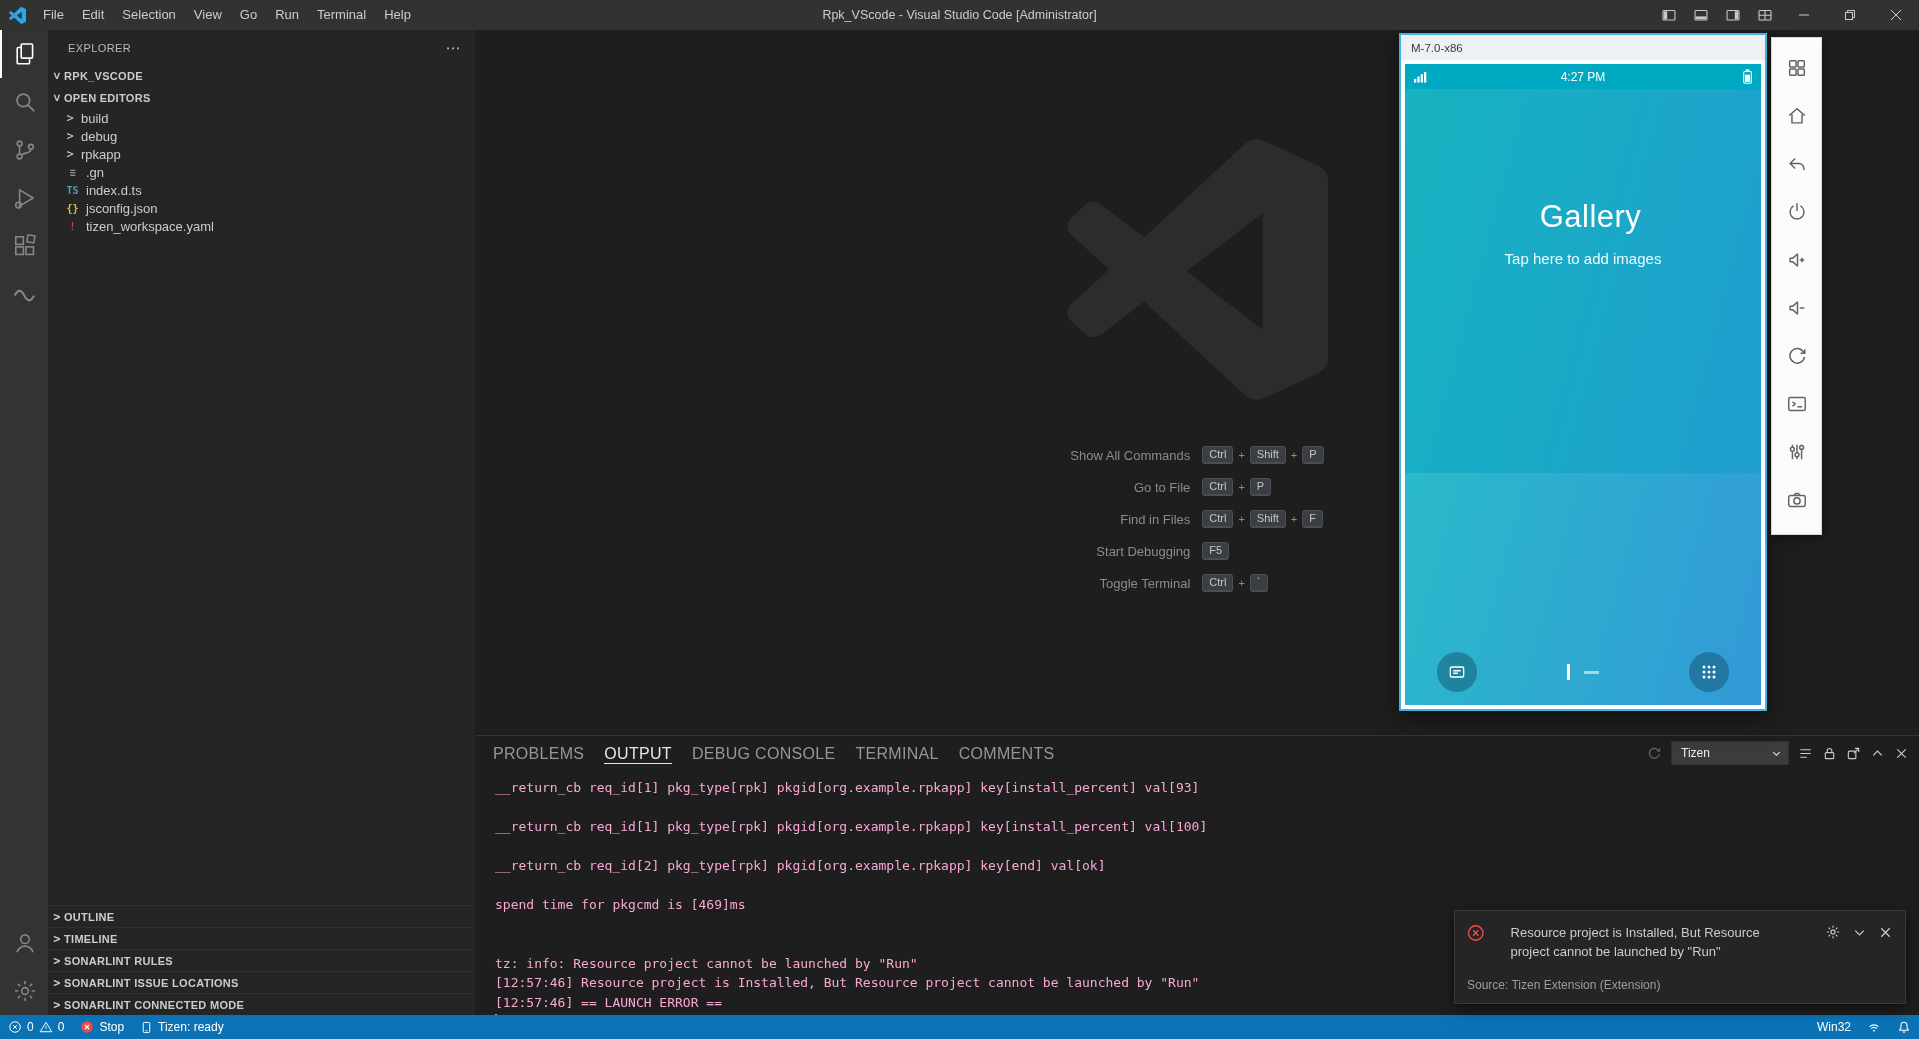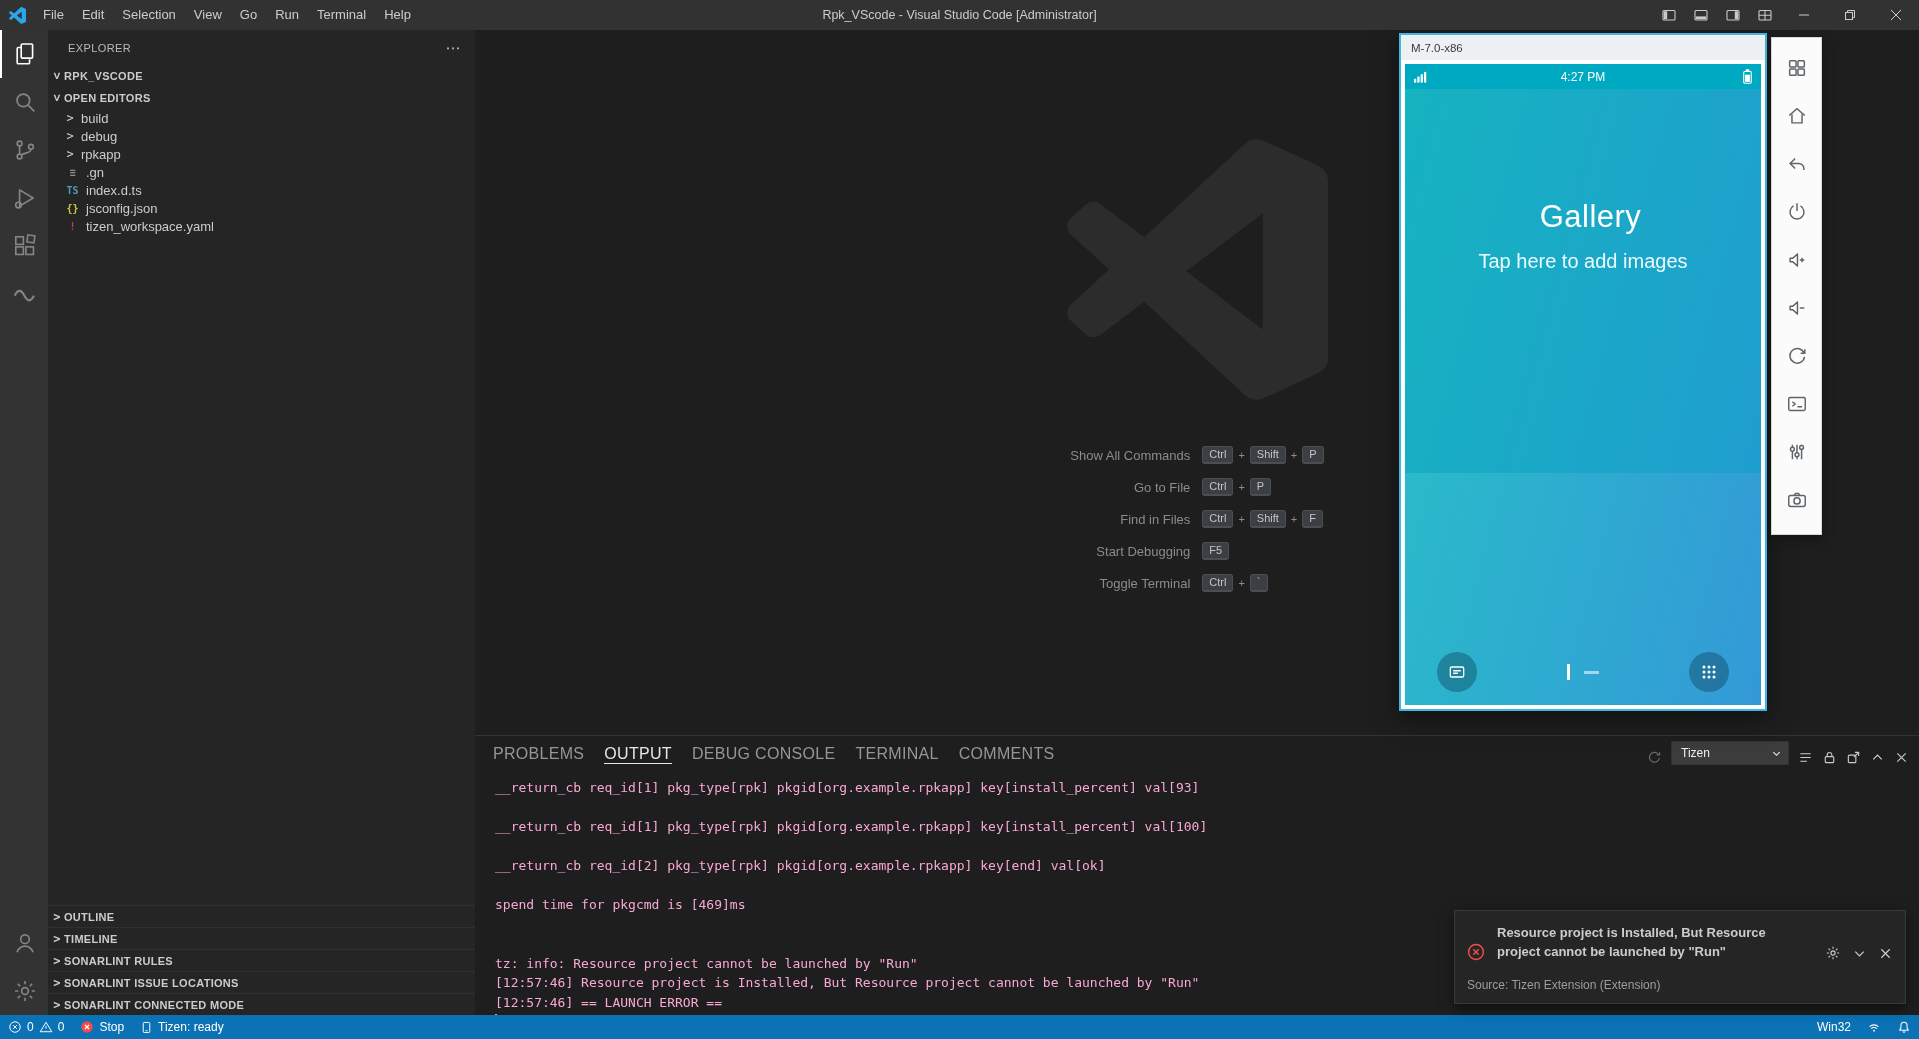--- a/index.html
+++ b/index.html
@@ -49,21 +49,21 @@
   kbd { font-family:"Liberation Sans",sans-serif; background:#3b3e43; border:1px solid #4b4e53;
     border-bottom-width:2px; border-radius:3px; padding:1px 6px 2px; font-size:11px; color:#c5c5c5; }
   .plus { color:#8b8b8b; font-size:11px; }
 
   
   .panel { height:280px; border-top:1px solid #333333; display:flex; flex-direction:column; position:relative; }
   .panel-tabs { height:35px; display:flex; align-items:center; padding-left:8px; flex:none; }
   .ptab { font-size:16px; color:#969696; padding:0 10px; height:100%; display:flex; align-items:center; position:relative; letter-spacing:.3px;text-align:center; }
   .ptab.active { color:#e7e7e7; }
   .ptab.active::after { content:""; position:absolute; left:10px; right:10px; bottom:7px; border-bottom:1px solid #e7e7e7; }
-  .panel-actions { position:absolute; right:10px; top:5px; display:flex; align-items:flex-end; gap:9px; color:#cccccc; }
+  .panel-actions { position:absolute; right:10px; top:5px; display:flex; align-items:center; gap:9px; color:#cccccc; }
   .dim { color:#6a6a6a; }
   .chan-select { width:118px; height:24px; background:#3c3c3c; border:1px solid #323232; color:#f0f0f0;
     font-size:12px; display:flex; align-items:center; justify-content:space-between; padding:0 6px 0 9px; }
   .panel-output { flex:1; padding:7px 0 0 20px; font-family:"DejaVu Sans Mono",monospace; font-size:13px;
     line-height:19.5px; color:#f9a8d4; overflow:hidden; }
   .out-line { min-height:19.5px; white-space:pre; }
   .caret { display:inline-block; width:2px; height:15px; background:#aeafad; vertical-align:text-bottom; }
 
   
   .statusbar { height:24px; background:var(--statusbar-bg,#0b72b5); display:flex; align-items:center;
@@ -79,38 +79,38 @@
   .emu-screen { position:absolute; top:29px; left:4px; right:4px; bottom:4px; overflow:hidden;
     display:flex; flex-direction:column; }
   .ph-status { height:25px; background:var(--phone-statusbar,#00a9c2); display:flex; align-items:center;
     color:#ffffff; padding:0 9px; position:relative; flex:none; }
   .ph-time { position:absolute; left:50%; transform:translateX(-50%); font-size:12px; }
   .ph-batt { margin-left:auto; }
   .ph-area1 { height:384px; flex:none; background:linear-gradient(105deg,#16b3c0,#1f9ecf);
     display:flex; flex-direction:column; align-items:center; }
   .ph-area2 { flex:1; background:linear-gradient(105deg,#2abaca,#3399d7); }
   .ph-title { margin-top:110px; font-size:31px; font-weight:300; color:#ffffff; letter-spacing:.5px;margin-left:15px; }
-  .ph-sub { margin-top:15px; font-size:20px; font-weight:300; color:#eafcff; }
+  .ph-sub { margin-top:15px; font-size:15px; font-weight:300; color:#eafcff; }
   .ph-nav { position:absolute; left:0; right:0; bottom:13px; display:flex; align-items:center; padding:0 32px; }
   .ph-btn { width:40px; height:40px; border-radius:50%; background:rgba(9,58,80,.38); display:flex;
     align-items:center; justify-content:center; color:#ffffff; }
   .ph-ind { flex:1; display:flex; align-items:center; justify-content:center; gap:14px; }
   .ph-bar { width:3px; height:16px; background:#ffffff; }
   .ph-dash { width:15px; height:3px; background:rgba(255,255,255,.55); }
 
   
   .emu-toolbar { position:absolute; left:1771px; top:37px; width:51px; height:498px; background:#fbfbfb;
     border:1px solid #d7d7d7; box-shadow:2px 4px 10px rgba(0,0,0,.35); z-index:5; display:flex;
     flex-direction:column; align-items:center; padding-top:10px; gap:8px; }
   .tool-btn { width:38px; height:40px; display:flex; align-items:center; justify-content:center; color:#5f6468; }
 
   
   .toast { position:absolute; right:13px; bottom:35px; width:452px; background:#252526;
     border:1px solid #3a3a3b; box-shadow:0 4px 12px rgba(0,0,0,.55); z-index:30; padding:13px 12px 11px; font-size:13px; }
-  .toast-row { display:flex; gap:12px; align-items:flex-end;font-weight:bold; }
+  .toast-row { display:flex; gap:26px; align-items:flex-start; }
   .toast-msg { width:296px; line-height:1.42; color:#cccccc; }
   .toast-icons { margin-left:auto; display:flex; gap:11px; color:#cccccc; align-items:center; }
   .toast-src { margin-top:17px; font-size:12px; color:#9d9d9d; }
 </style>
 </head>
 <body>
 
 <div class="titlebar">
   <span class="tb-logo">
     <svg width="17" height="17" viewBox="0 0 100 100">

